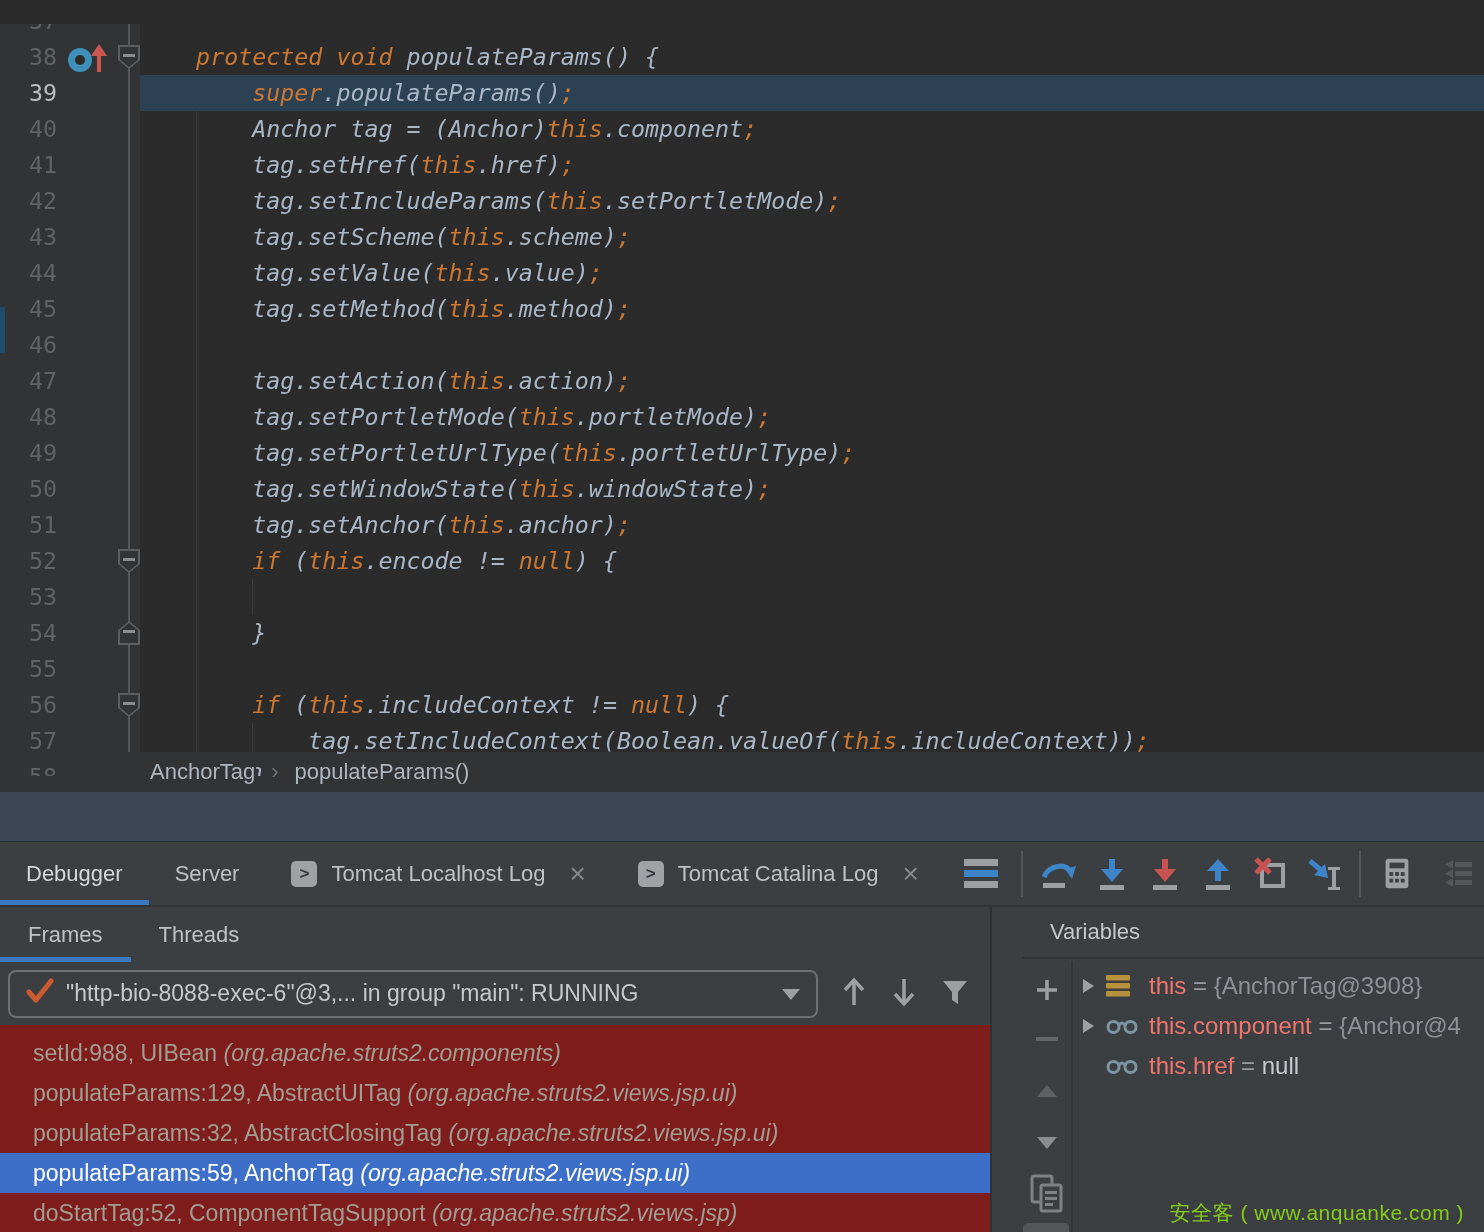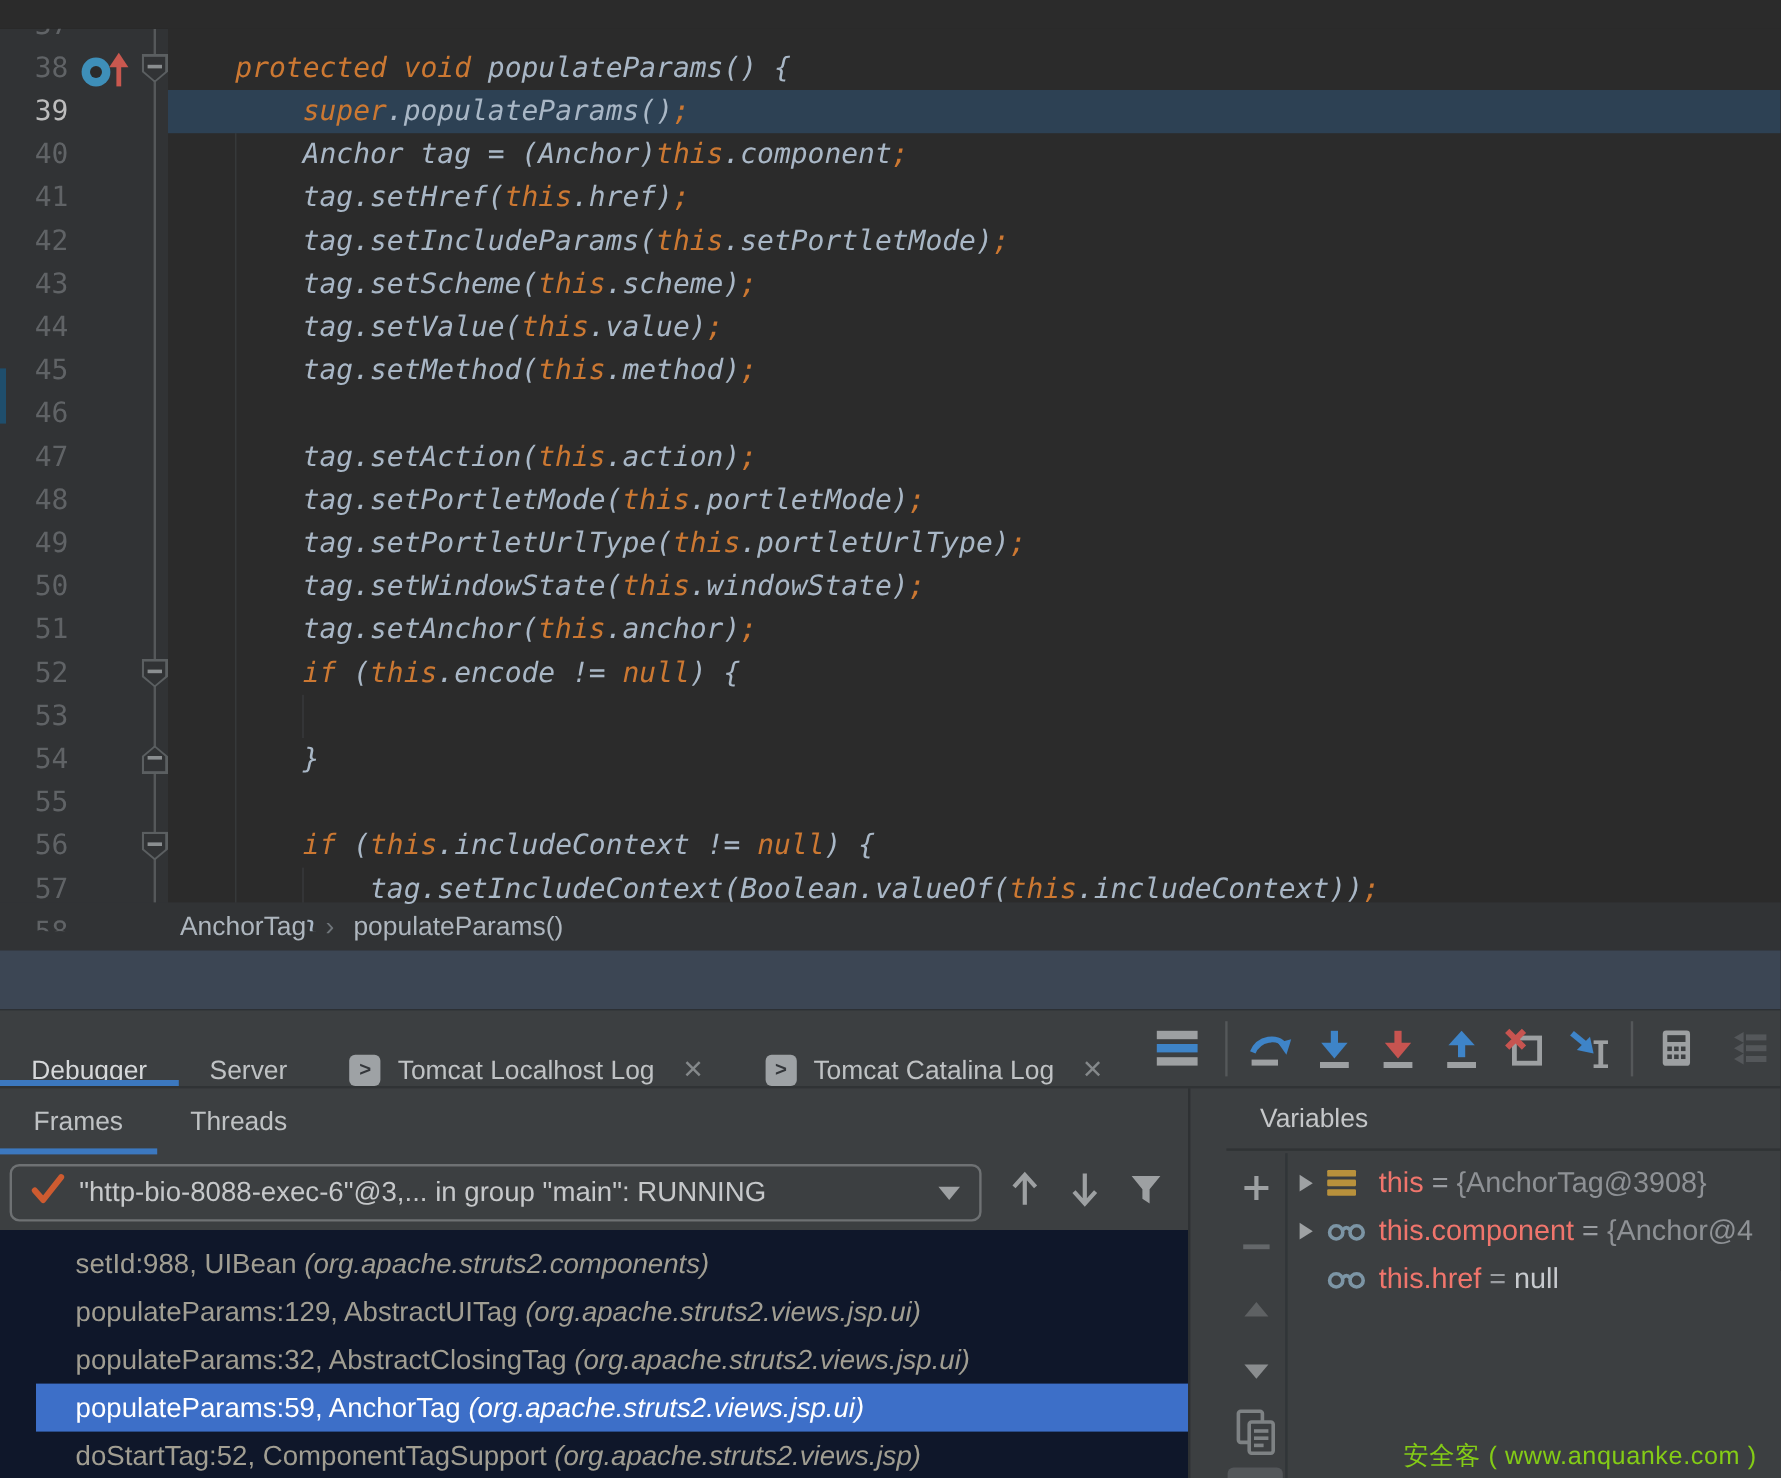--- a/index.html
+++ b/index.html
@@ -36,42 +36,42 @@
   .breadcrumb{position:absolute;left:0;top:752px;width:1484px;height:40px;background:#313335;
         display:flex;align-items:center;padding-left:150px;box-sizing:border-box;gap:16px;
         font-size:22px;color:#AEB6BE;}
   .bc-sep{color:#6F757A;font-size:22px;}
   
   .band{position:absolute;left:0;top:792px;width:1484px;height:50px;background:#3C4654;border-bottom:1px solid #2A2C2E;box-sizing:border-box;}
   
   .debug{position:absolute;left:0;top:842px;width:1484px;height:390px;background:#3C3F41;}
   .main-tabbar{position:absolute;left:0;top:0;right:0;height:65px;border-bottom:2px solid #303335;box-sizing:border-box;}
   .main-tabs{display:flex;height:63px;}
-  .mtab{display:flex;align-items:flex-end;padding:0 26px;gap:14px;font-size:22px;color:#BFC2C4;position:relative;cursor:default;}
+  .mtab{display:flex;align-items:center;padding:0 26px;gap:14px;font-size:22px;color:#BFC2C4;position:relative;cursor:default;}
   .mtab.sel{color:#D6D8DA;}
   .mtab.sel::after{content:"";position:absolute;left:0;right:0;bottom:0;height:5px;background:#3C78BF;}
   .console-icon{width:26px;height:26px;border-radius:5px;background:#9EA2A5;color:#34373B;
         display:flex;align-items:center;justify-content:center;font-size:17px;font-weight:bold;}
   .tab-close{color:#84888A;font-size:28px;line-height:1;margin-left:10px;}
   .tabbar-icons{position:absolute;left:964px;top:0;height:63px;display:flex;align-items:center;}
   .hamburger{width:34px;display:flex;flex-direction:column;gap:4px;margin-right:14px;}
   .hamburger span{height:7px;background:#9DA0A2;}
   .hamburger span.blue{background:#3E84C8;}
   .tb-sep{width:2px;height:46px;background:#55585A;margin:0 9px;}
   .tb-icon{width:36px;height:36px;margin:0 8.5px;display:flex;align-items:center;justify-content:center;}
   .left-pane{position:absolute;left:0;top:65px;width:990px;bottom:0;}
   .sub-tabbar{display:flex;height:55px;}
   .stab{display:flex;align-items:center;padding:0 28px;font-size:22px;color:#BFC2C4;position:relative;}
   .stab.sel::after{content:"";position:absolute;left:0;right:0;bottom:0;height:5px;background:#3C78BF;}
   .thread-row{height:63px;display:flex;align-items:center;padding-left:8px;box-sizing:border-box;}
   .thread-dd{width:810px;height:48px;box-sizing:border-box;border:2px solid #6E7173;border-radius:8px;
         display:flex;align-items:center;padding:0 14px;gap:12px;color:#C6C8CA;font-size:23px;}
   .dd-text{flex:1;white-space:nowrap;overflow:hidden;}
   .thread-nav{display:flex;align-items:center;gap:22px;margin-left:22px;}
-  .frames-list{position:absolute;left:0;right:0;top:118px;bottom:0;background:#0f172a;padding-top:8px;overflow:hidden;padding-left:30px;}
+  .frames-list{position:absolute;left:0;right:0;top:118px;bottom:0;background:#7f1d1d;padding-top:8px;overflow:hidden;}
   .frame-row{height:40px;line-height:40px;padding-left:33px;font-size:23px;color:#A19E92;white-space:nowrap;}
   .frame-row.sel{background:#3D6FC8;color:#FFFFFF;}
   .fpkg{font-style:italic;}
   .vdiv{position:absolute;left:990px;top:65px;bottom:0;width:2px;background:#2E3133;}
   .right-pane{position:absolute;left:992px;top:65px;right:0;bottom:0;margin-left:30px;}
   .vars-header{height:52px;display:flex;align-items:center;padding-left:28px;font-size:22px;color:#C5C7C9;
         border-bottom:2px solid #303335;box-sizing:border-box;}
   .vars-body{position:absolute;left:0;top:54px;right:0;bottom:0;}
   .vars-toolbar{position:absolute;left:0;top:0;bottom:0;width:49px;border-right:2px solid #313538;}
   .vt-icon{position:absolute;left:0;width:49px;display:flex;justify-content:center;}

